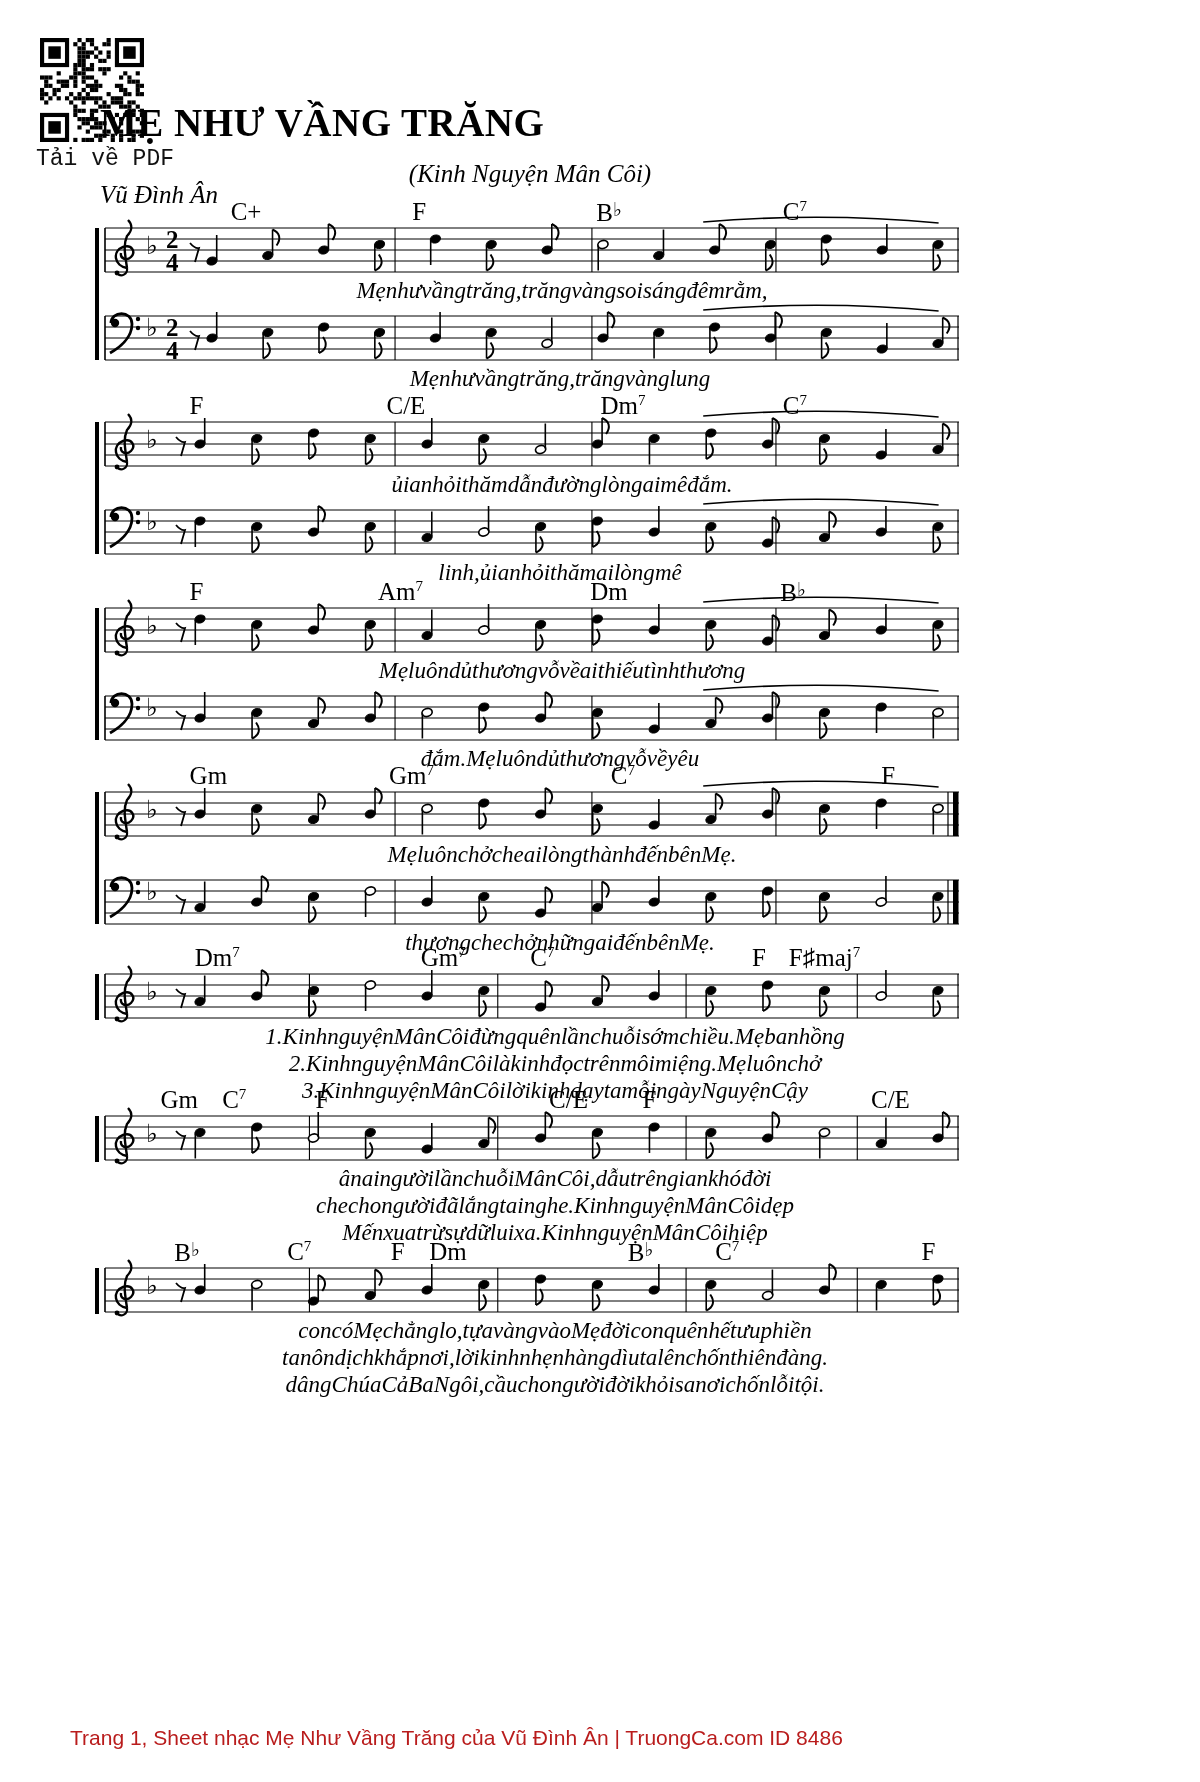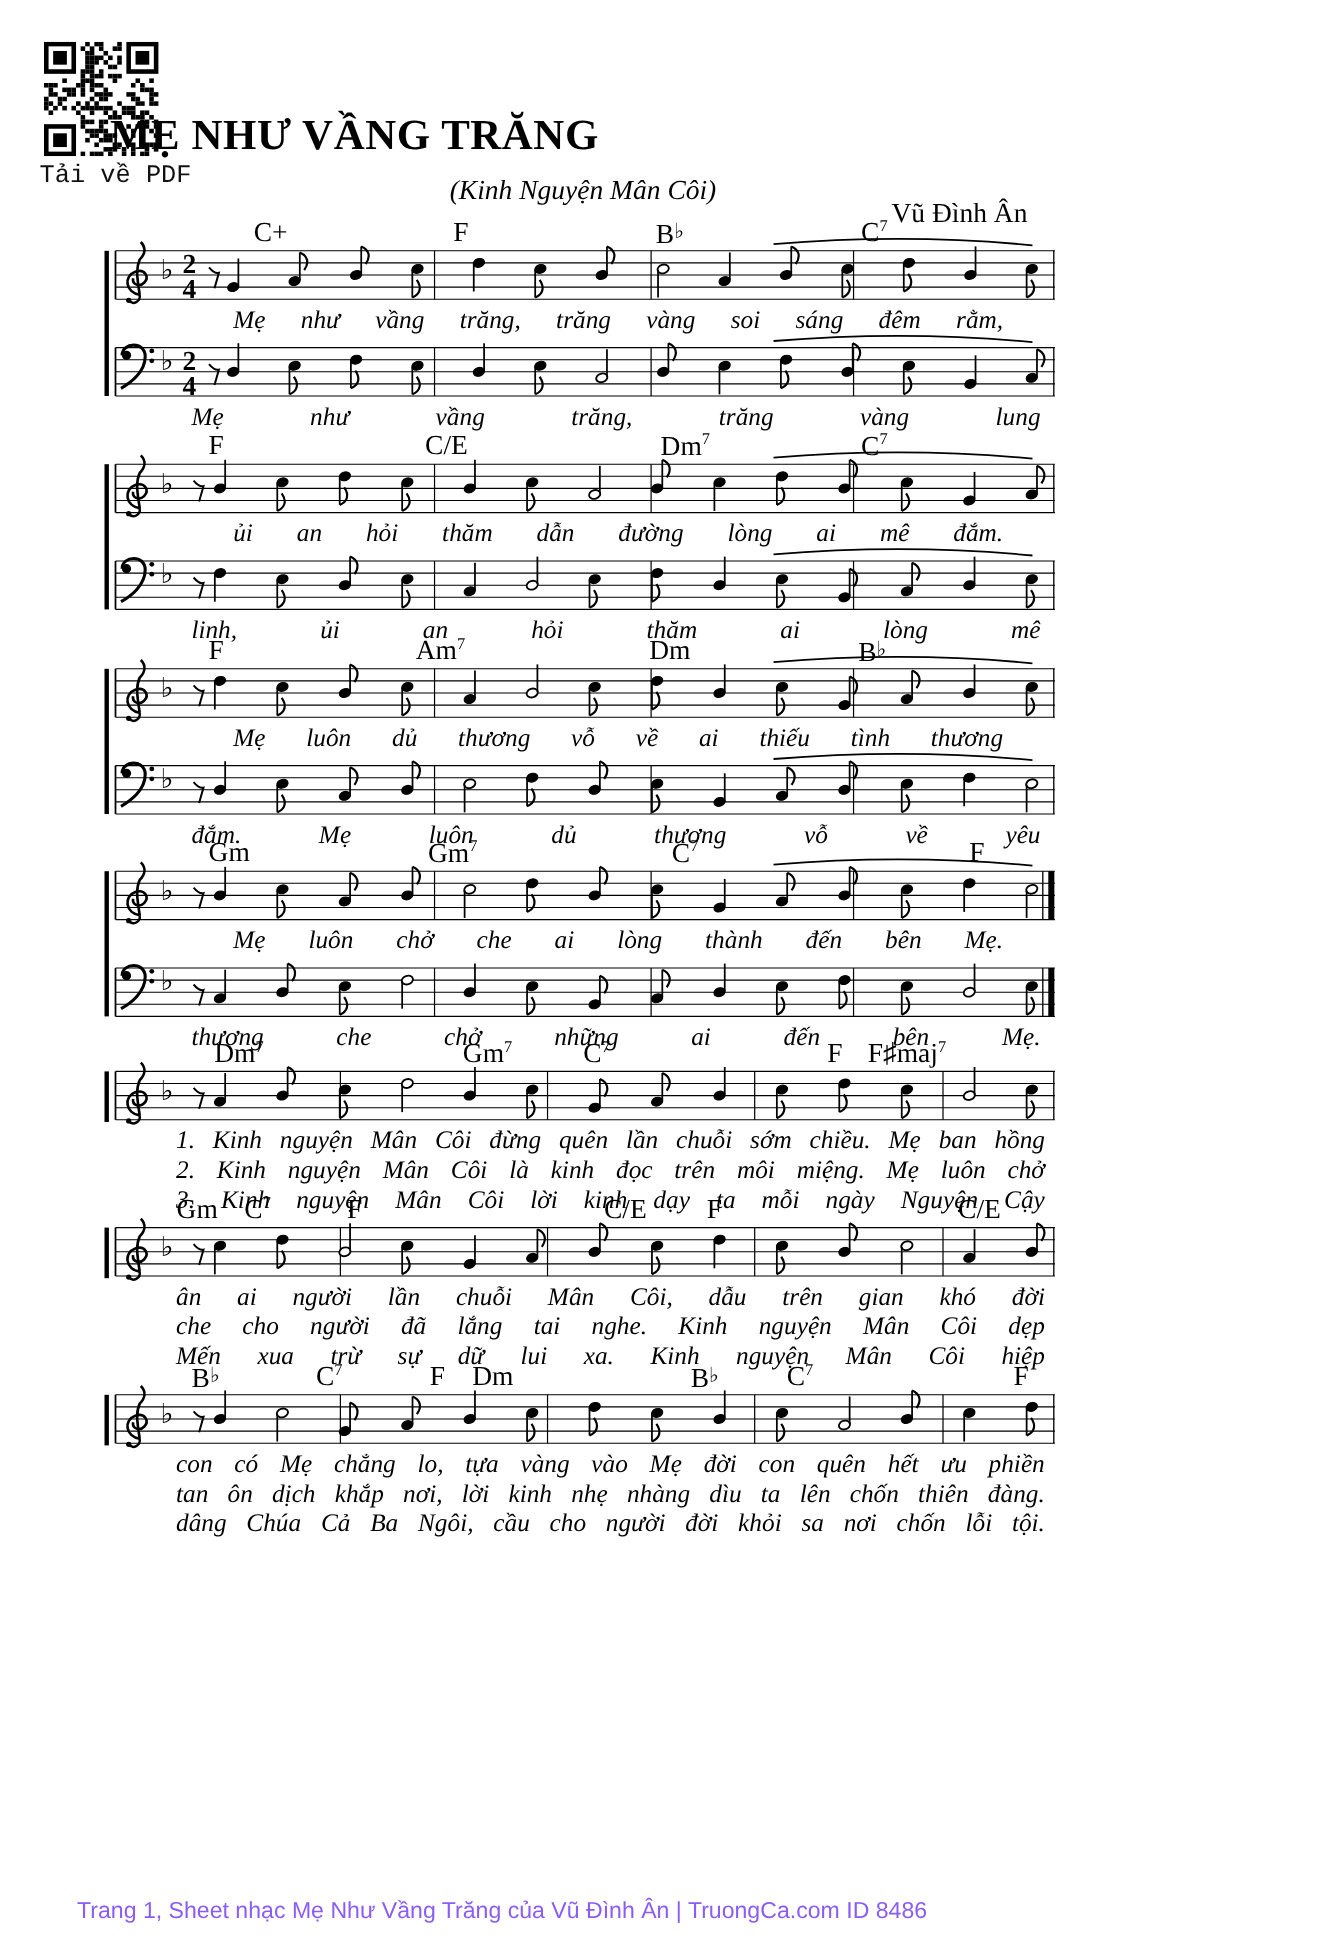--- a/index.html
+++ b/index.html
@@ -9,45 +9,45 @@
   
   .qr-wrap{position:absolute;left:36px;top:38px;width:128px;cursor:pointer}
   .qr-svg{display:block}
   .qr-label{margin-top:4px;font-family:Liberation Mono, monospace;font-size:23px;color:#111;white-space:nowrap}
 
   
   .title{position:absolute;left:100px;width:860px;top:100px;text-align:left;
          font-weight:bold;font-size:39px;letter-spacing:.5px}
   .subtitle{position:absolute;left:100px;width:860px;top:160px;text-align:center;
             font-style:italic;font-size:25px}
-  .composer{position:absolute;left:100px;width:860px;top:181px;text-align:right;
-            font-size:25px;padding-right:26px;box-sizing:border-box}
+  .composer{position:absolute;left:100px;width:860px;top:181px;text-align:left;
+            font-style:italic;font-size:25px;padding-right:26px;box-sizing:border-box}
 
   
   .system{position:absolute;left:104px;width:856px}
   .bracket{position:absolute;left:-9px;width:4px;background:#000}
   .bracket.grand{top:28px;height:132px}
   .bracket.single{top:28px;height:46px}
   .chords{position:absolute;top:-2px;left:0;right:0;height:24px}
   .chord{position:absolute;font-size:25px;white-space:nowrap}
   .chord sup{font-size:15px}
   .chord .fl{font-size:19px;vertical-align:5px}
   .staff{position:absolute;left:0;width:856px;height:66px;overflow:visible}
   .staff.tr{top:18px}
   .staff.bs{top:106px}
-  .lyric{position:absolute;display:flex;justify-content:space-between;font-style:italic;
+  .lyric{position:absolute;display:flex;justify-content:center;font-style:italic;
          font-size:23px;white-space:nowrap}
   .lyric.trl{top:78px;left:108px;right:48px}
   .lyric.bsl{top:166px;left:70px;right:14px}
   .lyric.v0{top:78px;left:56px;right:10px}
   .lyric.v1{top:105px;left:56px;right:10px}
   .lyric.v2{top:132px;left:56px;right:10px}
 
   .footer{position:absolute;left:70px;top:1726px;font-family:"Liberation Sans",sans-serif;
-          font-size:21px;color:#8b5cf6;white-space:nowrap}
+          font-size:21px;color:#b91c1c;white-space:nowrap}
 </style>
 </head>
 <body>
 
 <div class="page">
 
   <div class="qr-wrap">
     <svg class="qr-svg" id="qr" width="112" height="104" viewBox="0 0 100 100">
         <rect x="0" y="0" width="100" height="100" fill="#fff"></rect>
         <rect x="36" y="0" width="4" height="4" fill="#000"></rect>

